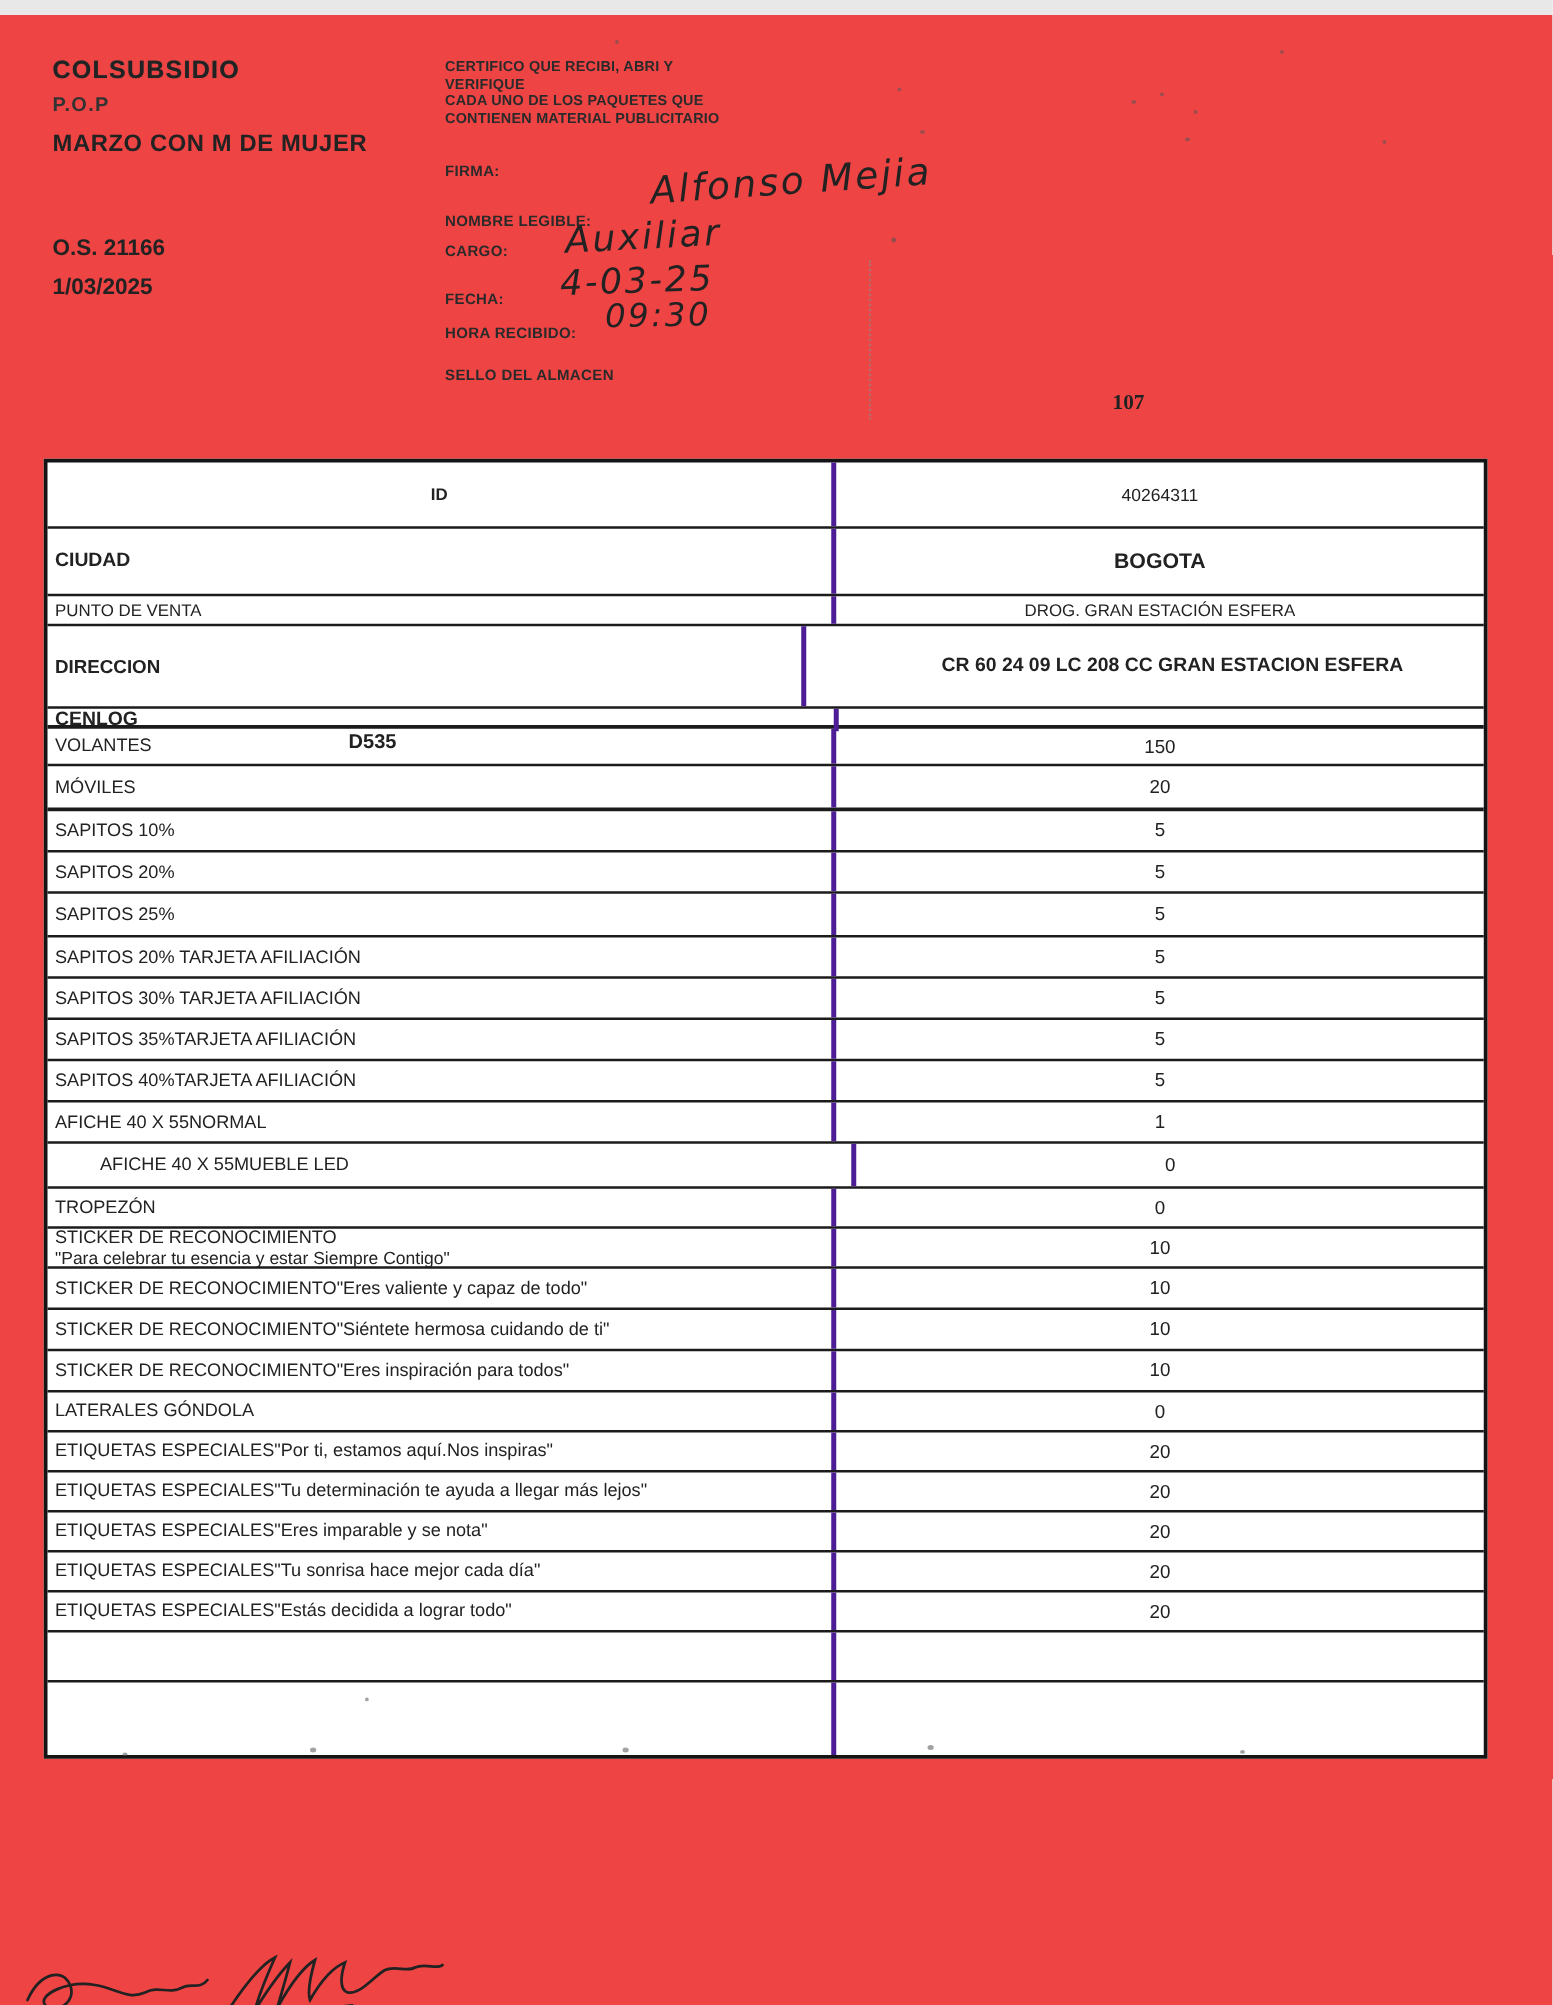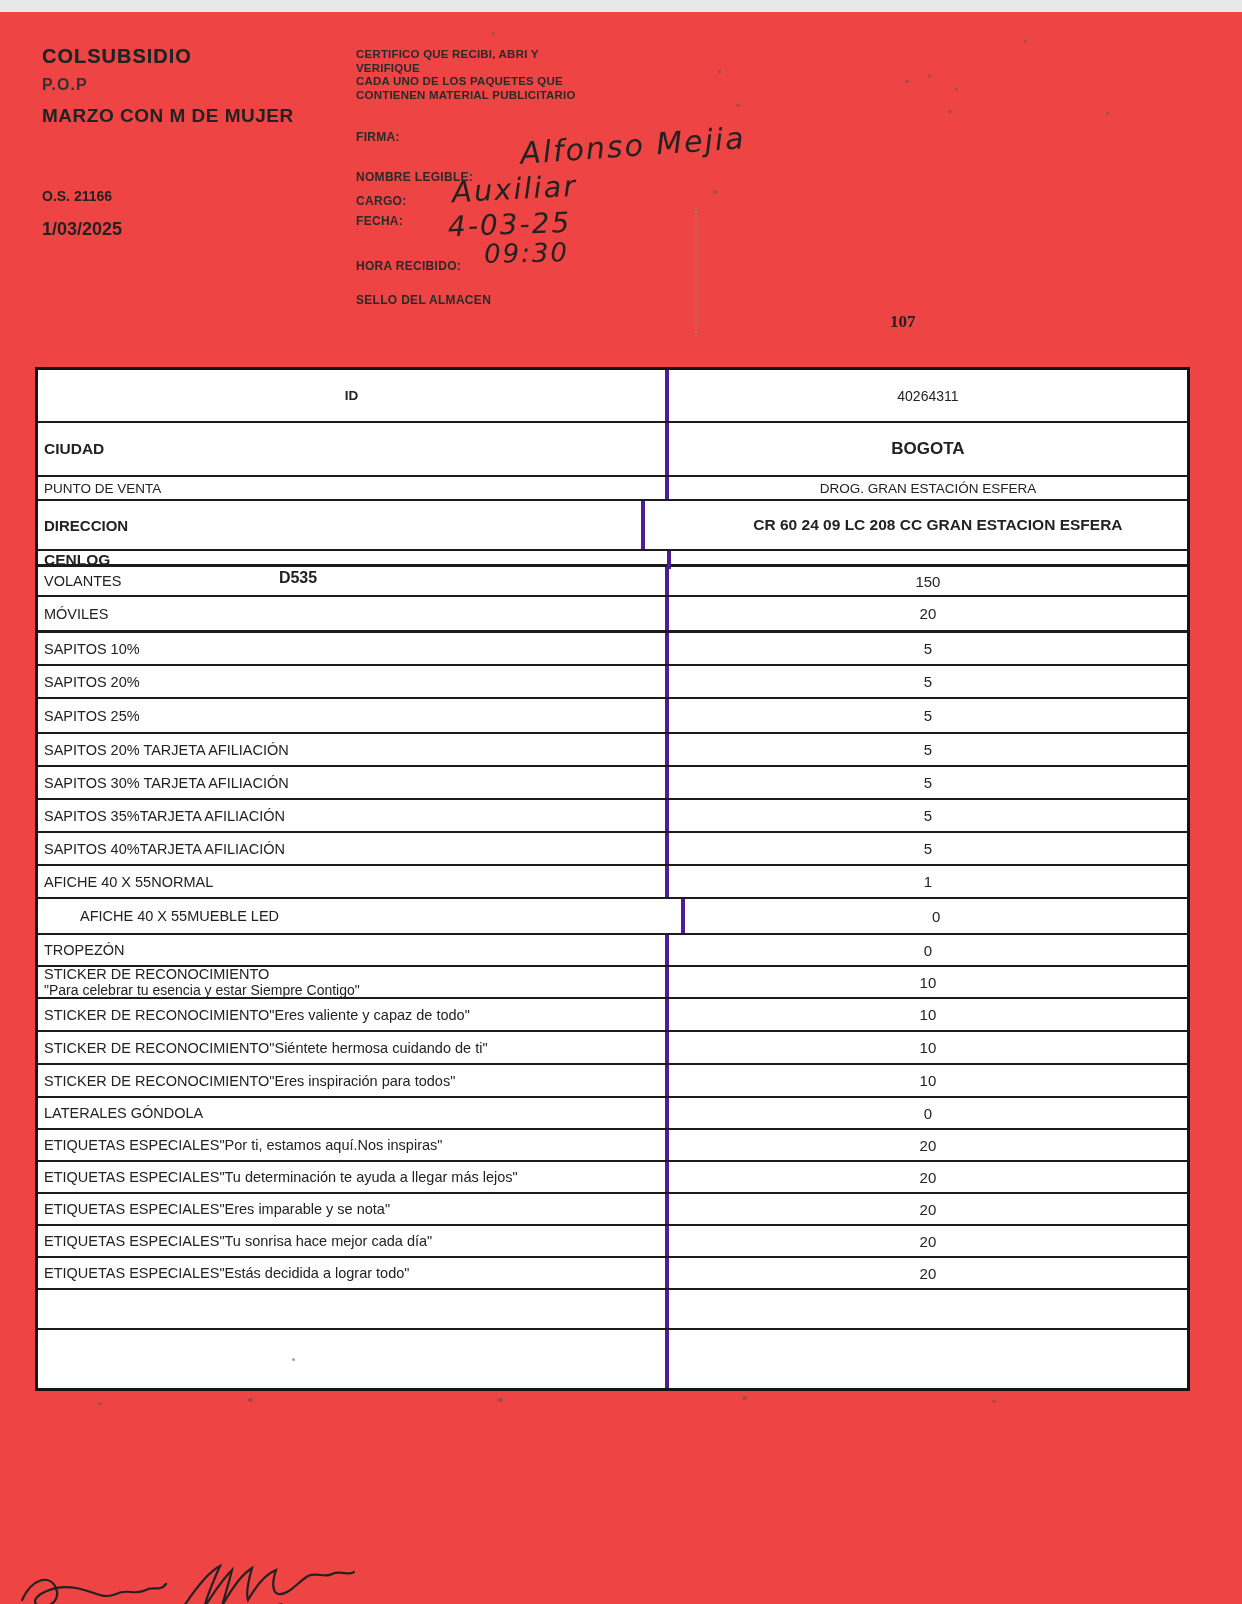--- a/index.html
+++ b/index.html
@@ -11,21 +11,21 @@
     color:#1a1a1a;
     overflow:hidden;
     margin:12px auto;
   }
   
   .hdr-left{position:absolute;left:42px;top:34px;line-height:1;}
   .hdr-company{font-size:20px;font-weight:bold;letter-spacing:1px;color:#222;
     text-shadow:0 0 0.6px #444;}
   .hdr-dept{font-size:16px;font-weight:bold;letter-spacing:1px;margin-top:11px;color:#333;}
   .hdr-campaign{font-size:19px;font-weight:bold;letter-spacing:.5px;margin-top:13px;color:#222;}
-  .hdr-order{position:absolute;left:42px;top:176px;font-size:14px;font-weight:bold;color:#222;}
+  .hdr-order{position:absolute;left:42px;top:176px;font-size:18px;font-weight:bold;color:#222;}
   .hdr-date{position:absolute;left:42px;top:207px;font-size:18px;font-weight:bold;color:#222;}
   .cert{position:absolute;left:356px;top:36px;width:290px;
     font-size:11.5px;font-weight:bold;line-height:13.5px;letter-spacing:.2px;color:#2a2a2a;}
   .fld{position:absolute;left:356px;font-size:12px;font-weight:bold;letter-spacing:.3px;color:#2a2a2a;}
   .hw{position:absolute;font-family:"DejaVu Sans", cursive;font-style:italic;
     color:#222;letter-spacing:2px;white-space:nowrap;}
   .hw-name{left:520px;top:116px;font-size:30px;transform:rotate(-4deg);}
   .hw-cargo{left:452px;top:160px;font-size:29px;transform:rotate(-3deg);}
   .hw-fecha{left:448px;top:196px;font-size:28px;transform:rotate(-2deg);}
   .hw-hora{left:484px;top:226px;font-size:26px;transform:rotate(-1deg);}
@@ -47,21 +47,21 @@
   
   .trow:nth-child(1){height:53px;}
   .trow:nth-child(1) .tlabel{align-items:center;padding-left:0;font-size:13.5px;font-weight:bold;}
   .trow:nth-child(1) .tvalue{font-size:14px;}
   .trow:nth-child(2){height:54px;font-weight:bold;}
   .trow:nth-child(2) .tlabel{font-size:15.5px;}
   .trow:nth-child(2) .tvalue{font-size:17px;}
   .trow:nth-child(3){height:24px;}
   .trow:nth-child(3) .tlabel{font-size:13.5px;}
   .trow:nth-child(3) .tvalue{font-size:13.5px;}
-  .trow:nth-child(4){height:50px;gap:44px;}
+  .trow:nth-child(4){height:66px;gap:44px;}
   .trow:nth-child(4) .tlabel{font-weight:bold;font-size:15px;}
   .trow:nth-child(4) .tvalue{font-weight:bold;font-size:15.5px;}
   .trow:nth-child(5){height:16px;border-bottom-width:3px;flex-direction:column;}
   .trow:nth-child(5) .tlabel{font-weight:bold;font-size:15.5px;}
   .trow:nth-child(5) .tvalue{font-weight:bold;font-size:16px;}
   .trow:nth-child(6){height:30px;}
   .trow:nth-child(7){height:36px;border-bottom-width:3px;}
   .trow:nth-child(10){height:35px;}
   .trow:nth-child(16){height:36px;padding-left:36px;}
   .trow:nth-child(17){height:32px;}
@@ -89,21 +89,21 @@
   <div class="cert">
     <div>CERTIFICO QUE RECIBI, ABRI Y</div>
     <div>VERIFIQUE</div>
     <div>CADA UNO DE LOS PAQUETES QUE</div>
     <div>CONTIENEN MATERIAL PUBLICITARIO</div>
   </div>
 
   <div class="fld" style="top:118px">FIRMA:</div>
   <div class="fld" style="top:158px">NOMBRE LEGIBLE:</div>
   <div class="fld" style="top:182px">CARGO:</div>
-  <div class="fld" style="top:202px">FECHA:</div>
+  <div class="fld" style="top:220px">FECHA:</div>
   <div class="fld" style="top:247px">HORA RECIBIDO:</div>
   <div class="fld" style="top:281px">SELLO DEL ALMACEN</div>
 
   <div class="hw hw-name">Alfonso Mejia</div>
   <div class="hw hw-cargo">Auxiliar</div>
   <div class="hw hw-fecha">4-03-25</div>
   <div class="hw hw-hora">09:30</div>
 
   <div class="page-num">107</div>
   <div class="fold-line"></div>

